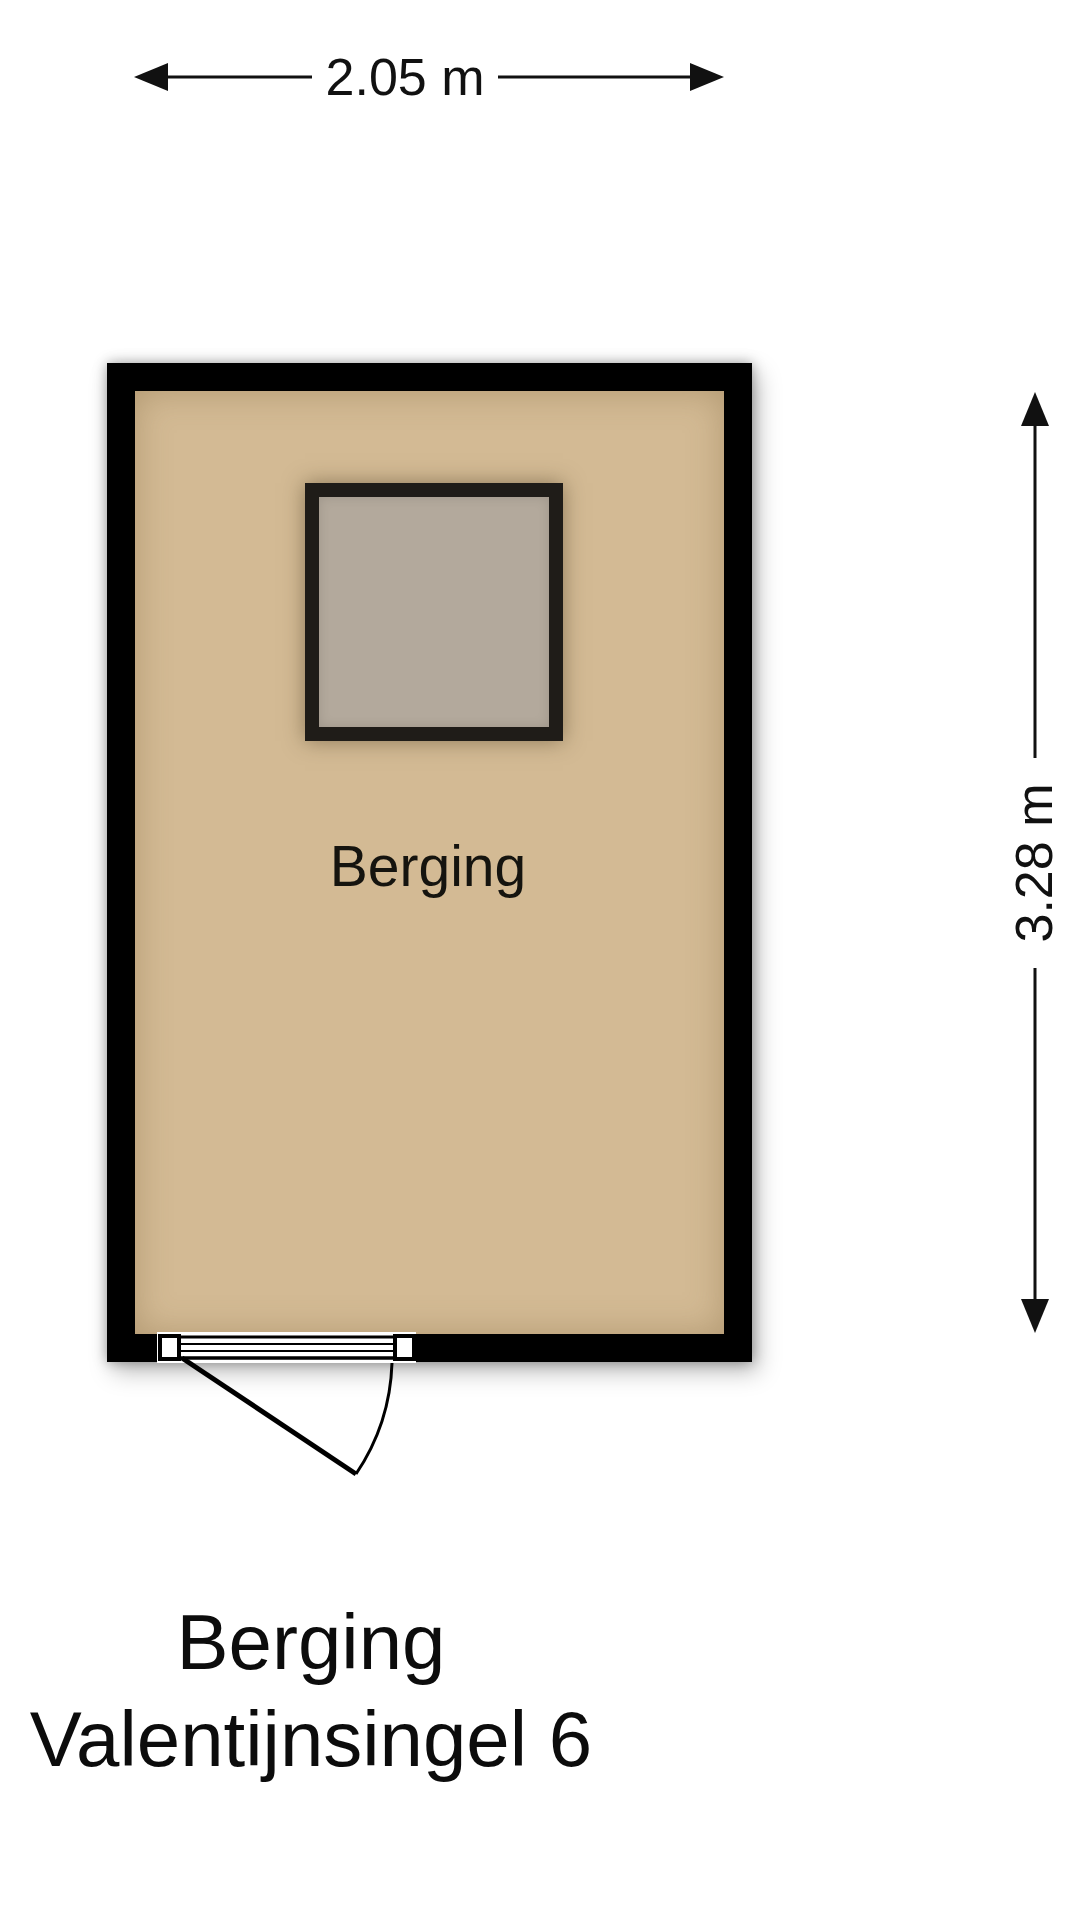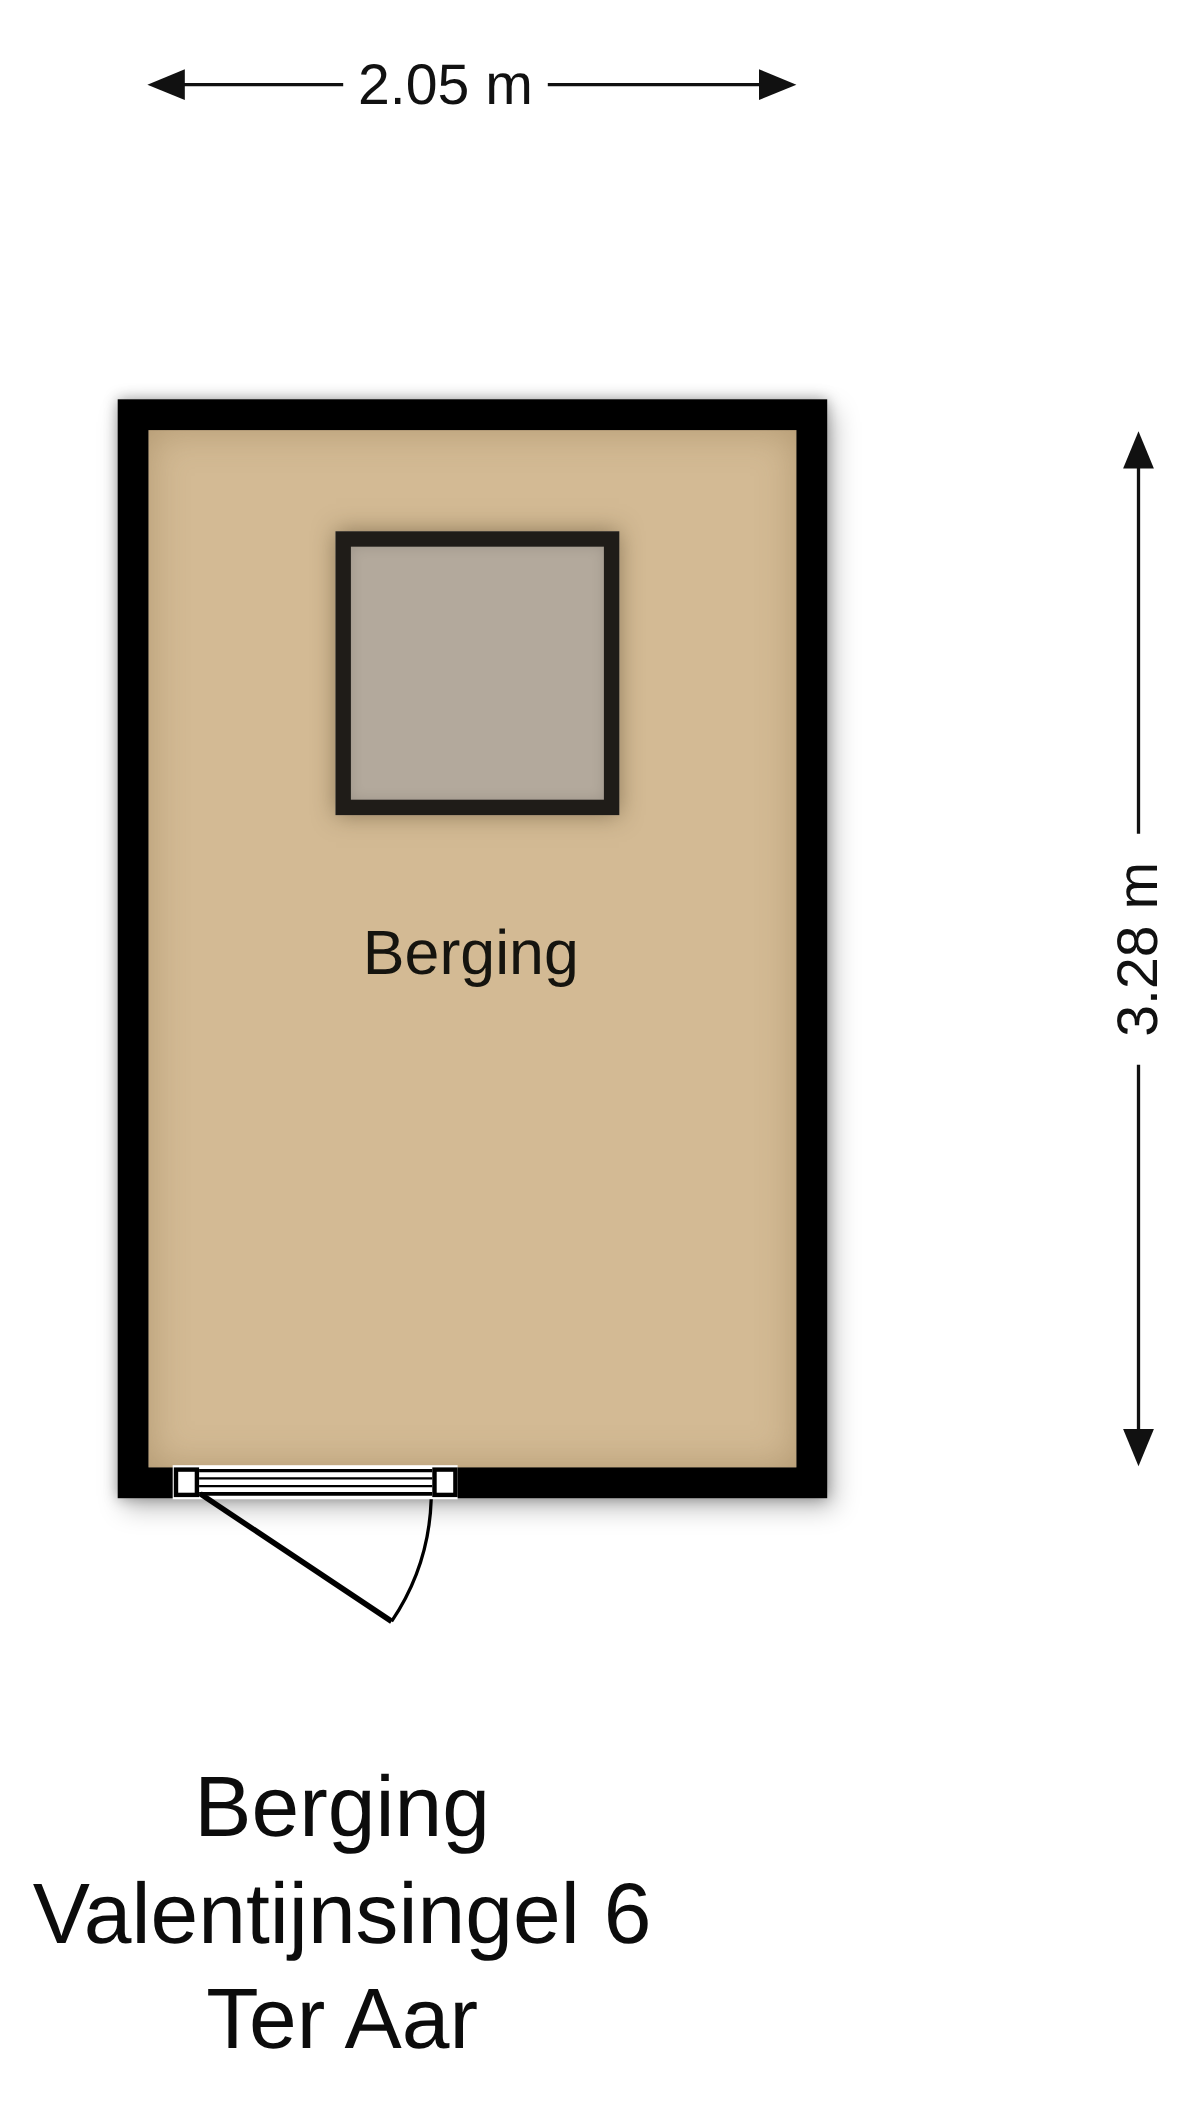--- a/index.html
+++ b/index.html
@@ -141,16 +141,15 @@
 
       <line x1="182" y1="1358" x2="356" y2="1474" stroke="#000000" stroke-width="5"></line>
 
       <path d="M 392 1363 A 210 210 0 0 1 356 1474" fill="none" stroke="#000000" stroke-width="3"></path>
     </g>
   </svg>
 
   <div id="plan-title">
     <div>Berging</div>
     <div>Valentijnsingel 6</div>
-    <div>Ter Aar</div>
   </div>
 
 </div>
 
 </body></html>

